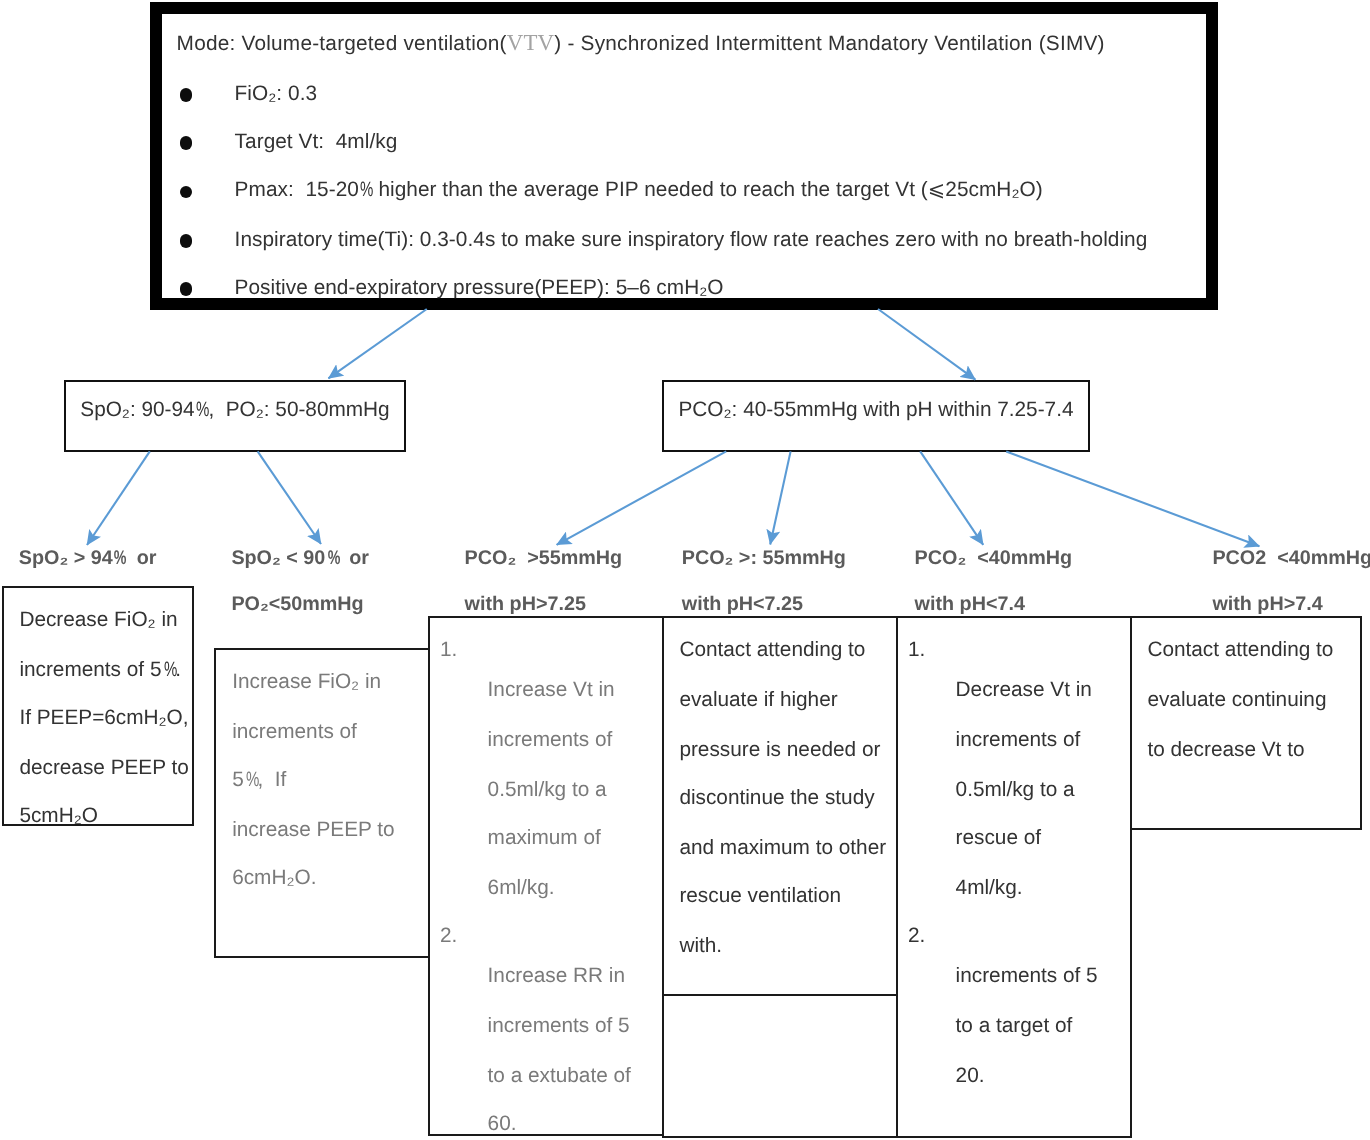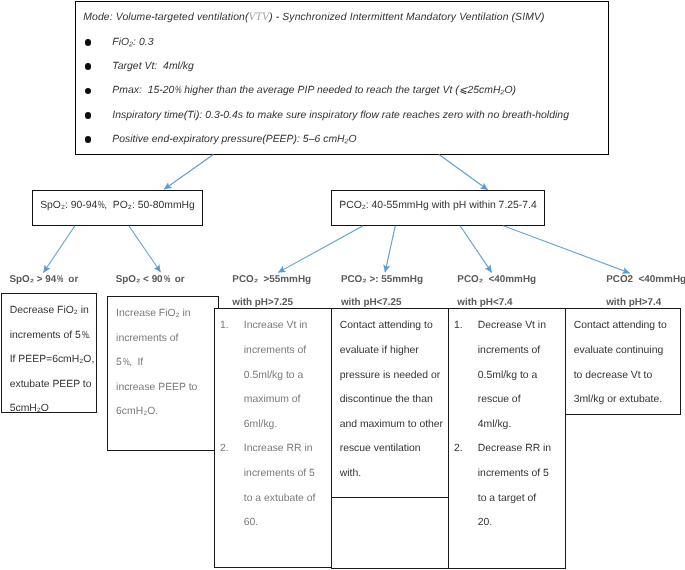--- a/index.html
+++ b/index.html
@@ -5,21 +5,21 @@
   html,body{margin:0;padding:0;}
   body{width:685px;height:570px;background:#ffffff;-webkit-font-smoothing:antialiased;text-rendering:geometricPrecision;font-family:"Liberation Sans",sans-serif;position:relative;overflow:hidden;}
   .canvas{position:absolute;left:0;top:0;width:685px;height:570px;transform:translateZ(0);}
   .box{position:absolute;box-sizing:border-box;border:1.4px solid #1a1a1a;background:#fff;transform:translateZ(0);}
   .arrows{position:absolute;left:0;top:0;width:685px;height:570px;pointer-events:none;}
   .mode-title,.mode-bullets li,.bl-l1,.bl-l2,.apara,.alist,.tline,.lmark{transform:translateZ(0);}
   .l2-text{will-change:transform;}
   .pct{display:inline-block;transform:scaleX(0.72);transform-origin:center;width:0.66em;text-align:center;}
 
   
-  .mode-box{left:75px;top:1px;width:534px;height:154px;border:1px solid #000000;font-style:italic;}
+  .mode-box{left:75px;top:1px;width:534px;height:154px;border:6px solid #000000;}
   .mode-title{position:absolute;left:7.3px;top:14.9px;font-size:10.4px;letter-spacing:0.115px;line-height:0;color:#333;white-space:nowrap;}
   .abbr{font-family:"Liberation Serif",serif;color:#a3a3a3;font-size:11.4px;}
   .mode-bullets{list-style:none;margin:0;padding:0;position:absolute;left:0;top:0;width:100%;}
   .mode-bullets li{position:absolute;left:9.5px;font-size:10.4px;line-height:0;color:#333;white-space:pre;letter-spacing:0.028px;}
   .mode-bullets li:nth-child(1){top:36.2px;}
   .mode-bullets li:nth-child(2){top:60.4px;}
   .mode-bullets li:nth-child(3){top:84.6px;}
   .mode-bullets li:nth-child(4){top:108.8px;}
   .mode-bullets li:nth-child(5){top:133.0px;}
   .bullet-dot{display:inline-block;width:6.8px;height:6.8px;border-radius:50%;background:#0d0d0d;position:relative;top:1.1px;left:-0.9px;margin-right:20.0px;}
@@ -43,23 +43,23 @@
 
   
   .abox,.abox-outer{border-width:1px;}
   .abox{padding:0;overflow:hidden;}
   .abox .apara{margin:0;font-size:10.4px;color:#333;padding:5px 3px 0 7.7px;}
   .tline{line-height:24.6px;height:24.6px;white-space:pre;}
   .abox.gray .apara .tline,.abox.gray .alist{color:#7a7a7a;}
   .alist{margin:0;padding:5px 3px 0 5px;font-size:10.4px;color:#333;}
   .lrow{display:flex;}
   .lmark{width:23.8px;flex:0 0 23.8px;line-height:24.6px;height:24.6px;}
-  .lbody{flex:1;}
+  .lbody{flex:1;margin-top:20px;}
   .a0{left:1px;top:293px;width:95.5px;height:120px;}
-  .a1{left:107.4px;top:296px;width:112px;height:154.6px;}
+  .a1{left:107.4px;top:324px;width:112px;height:154.6px;}
   .a2{left:214px;top:308.4px;width:118px;height:259.8px;}
   .a3{left:331px;top:308.4px;width:118px;height:189.4px;}
   .a3outer{left:331px;top:497.8px;width:118px;height:70.8px;border-top:none;}
   .a4{left:448px;top:308.4px;width:118px;height:260.2px;}
   .a5{left:565px;top:308.4px;width:116px;height:107px;}
 </style>
 </head>
 <body>
 
 <div class="canvas">
@@ -105,21 +105,21 @@
   <div class="blabel bl5">
     <div class="bl-l1">PCO2  &lt;40mmHg</div>
     <div class="bl-l2">with pH&gt;7.4</div>
   </div>
 
   <div class="box abox a0">
     <div class="apara">
         <div class="tline">Decrease FiO₂ in</div>
         <div class="tline">increments of 5<span class="pct">%</span>.</div>
         <div class="tline">If PEEP=6cmH₂O,</div>
-        <div class="tline">extubate PEEP to</div>
+        <div class="tline">decrease PEEP to</div>
         <div class="tline">5cmH₂O</div>
       </div>
   </div>
   <div class="box abox a1 gray">
     <div class="apara">
         <div class="tline">Increase FiO₂ in</div>
         <div class="tline">increments of</div>
         <div class="tline">5<span class="pct">%</span>,  If</div>
         <div class="tline">increase PEEP to</div>
         <div class="tline">6cmH₂O.</div>
@@ -146,21 +146,21 @@
             <div class="tline">60.</div>
           </div>
         </div>
       </div>
   </div>
   <div class="box abox a3">
     <div class="apara">
         <div class="tline">Contact attending to</div>
         <div class="tline">evaluate if higher</div>
         <div class="tline">pressure is needed or</div>
-        <div class="tline">discontinue the than</div>
+        <div class="tline">discontinue the study</div>
         <div class="tline">and maximum to other</div>
         <div class="tline">rescue ventilation</div>
         <div class="tline">with.</div>
       </div>
   </div>
   <div class="box abox-outer a3outer"></div>
   <div class="box abox a4">
     <div class="alist">
         <div class="lrow">
           <div class="lmark">1.</div>
@@ -168,34 +168,32 @@
             <div class="tline">Decrease Vt in</div>
             <div class="tline">increments of</div>
             <div class="tline">0.5ml/kg to a</div>
             <div class="tline">rescue of</div>
             <div class="tline">4ml/kg.</div>
           </div>
         </div>
         <div class="lrow">
           <div class="lmark">2.</div>
           <div class="lbody">
-            <div class="tline">Decrease RR in</div>
             <div class="tline">increments of 5</div>
             <div class="tline">to a target of</div>
             <div class="tline">20.</div>
           </div>
         </div>
       </div>
   </div>
   <div class="box abox a5">
     <div class="apara">
         <div class="tline">Contact attending to</div>
         <div class="tline">evaluate continuing</div>
         <div class="tline">to decrease Vt to</div>
-        <div class="tline">3ml/kg or extubate.</div>
       </div>
   </div>
 
   <svg class="arrows" viewBox="0 0 685 570" width="685" height="570">
     <defs>
       <marker id="ah" markerWidth="7.6" markerHeight="7.1" refX="7.3" refY="3.55" orient="auto" markerUnits="userSpaceOnUse">
         <path d="M0,0 L7.6,3.55 L0,7.1 L1.6,3.55 Z" fill="#5b9bd5"></path>
       </marker>
     </defs>
     <g stroke="#5b9bd5" stroke-width="1.05" fill="none" marker-end="url(#ah)">

